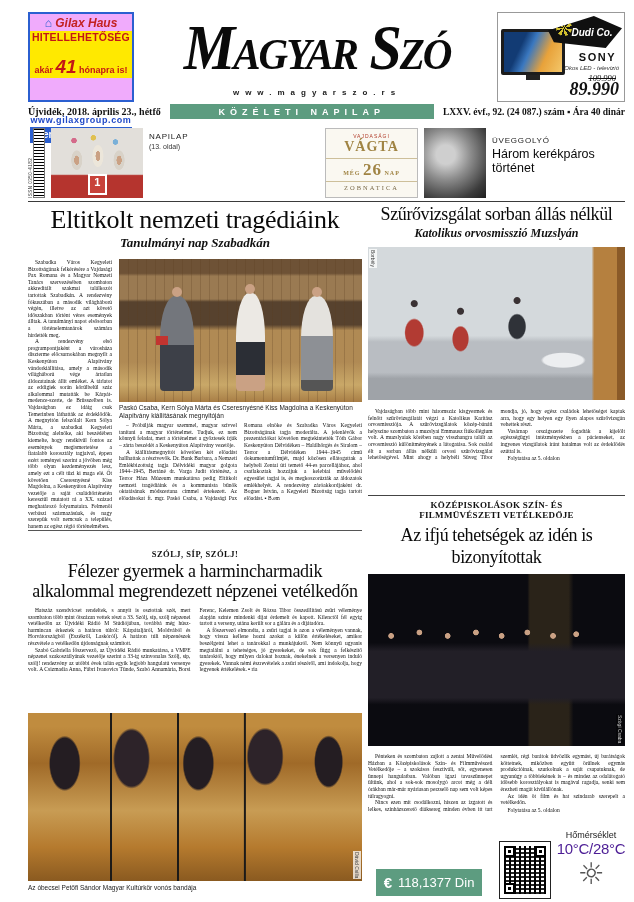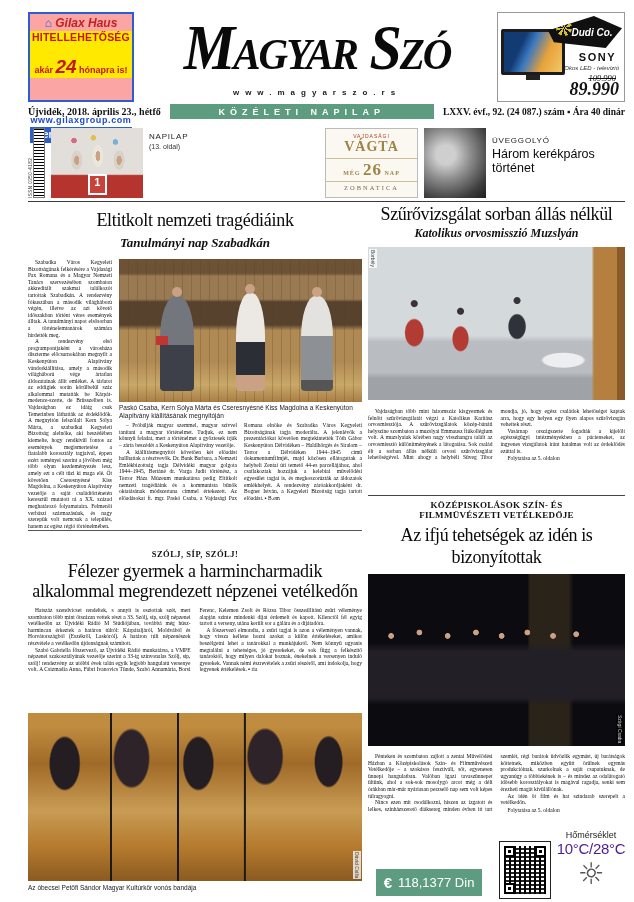--- a/index.html
+++ b/index.html
@@ -4,21 +4,21 @@
 <style>
   * { margin:0; padding:0; box-sizing:border-box; }
   html,body { background:#e9e9e9; }
   .page {
     position:relative; width:634px; height:902px; margin:0 auto;
     background:#fff; overflow:hidden; color:#111;
     font-family:"Liberation Serif", serif;
   }
   
   .ad { position:absolute; }
-  .gilax { left:28px; top:12px; width:106px; height:90px; border:2px solid #2b5fd0; display:flex; flex-direction:column; text-align:center; background:#fca5a5; }
+  .gilax { left:28px; top:12px; width:106px; height:90px; border:2px solid #2b5fd0; display:flex; flex-direction:column; text-align:center; background:#f0abfc; }
   .g-logo { font:italic bold 12px "Liberation Sans",sans-serif; color:#c32222; padding:2px 0 1px; }
   .g-logo .roof { color:#2b5fd0; font-style:normal; }
   .g-yellow { background:#ffe900; flex:1; display:flex; flex-direction:column; justify-content:flex-start;gap:13px; }
   .g-line1 { font:bold 10.5px "Liberation Sans",sans-serif; color:#c31616; letter-spacing:.2px; }
   .g-line2 { color:#c31616; font:bold 9px "Liberation Sans",sans-serif; }
   .g-line2 .big { font-size:19px; font-style:italic; }
   .g-url { background:#fff; color:#1f49c7; font:bold 9px "Liberation Sans",sans-serif; letter-spacing:.6px; padding:2px 0;margin-top:35px; }
   .g-zenta { background:#2b5fd0; color:#fff; font:bold 10px "Liberation Sans",sans-serif; padding:2px 0 3px; }
 
   .logo-block { position:absolute; left:150px; top:6px; width:334px; text-align:center; }
@@ -81,21 +81,21 @@
   
   .headline { font-weight:400; text-align:center; color:#0a0a0a; letter-spacing:-.3px; }
   .subtitle { font:italic bold 13px "Liberation Serif",serif; text-align:center; margin-top:1px; }
   .body, .body p { font:5.5px/6.6px "Liberation Serif",serif; text-align:justify; color:#0d0d0d; }
   .body p { text-indent:7px; }
   .cont { font:bold 5px "Liberation Sans",sans-serif; text-indent:10px; margin-top:1px; }
   .caption { font:6.5px/7.6px "Liberation Sans",sans-serif; color:#1a1a1a; }
   .vcredit { position:absolute; writing-mode:vertical-rl; font:5px "Liberation Sans",sans-serif; color:#444; background:rgba(255,255,255,.75); padding:1px; }
 
   .art-tragedy { position:absolute; left:28px; top:206px; width:334px; }
-  .art-tragedy .headline { font-size:18px; line-height:28px; }
+  .art-tragedy .headline { font-size:26px; line-height:28px; }
   .trag-cols { display:grid; grid-template-columns:84px 1fr; column-gap:7px; margin-top:8px; }
   .trag-c1 { height:292px; overflow:hidden; }
   .exhibition-photo { height:143px;
      background:
        repeating-linear-gradient(90deg, rgba(90,60,30,.25) 0 1px, transparent 1px 9px),
        linear-gradient(#6e5236 0 10%, #9a7a52 12% 28%, #57422e 30% 46%, #b08a54 50% 72%, #c9a868 88%, #a87e46); }
   .fig { position:absolute; border-radius:45% 45% 4px 4px; }
   .fig::before { content:""; position:absolute; left:50%; top:-9px; transform:translateX(-50%); width:10px; height:10px; border-radius:50%; background:#caa184; }
   .fig1 { left:17%; top:26%; width:14%; height:66%; background:linear-gradient(#73767c 0 52%, #3d4048 52%); }
   .folder { position:absolute; left:-4px; top:42%; width:12px; height:9px; background:#c23430; }
@@ -177,21 +177,21 @@
 <body>
 
 <div class="page">
 
   <div class="ad gilax">
     <div class="g-logo"><span class="roof">⌂ </span><span>Gilax Haus</span></div>
     <div class="g-yellow">
       <div class="g-line1">HITELLEHETŐSÉG</div>
       <div class="g-line2">
         <span>akár</span>
-        <span class="big">24</span>
+        <span class="big">41</span>
         <span>hónapra is!</span>
       </div>
     </div>
     <div class="g-url">www.gilaxgroup.com</div>
     <div class="g-zenta">Zenta, 024/827-220</div>
   </div>
 
   <div class="logo-block">
     <div class="logo">Magyar Szó</div>
     <div class="website">www.magyarszo.rs</div>

